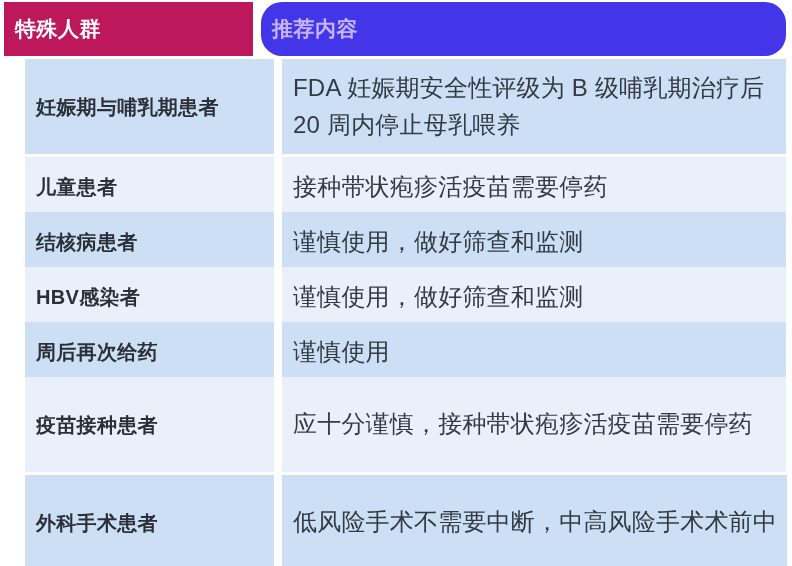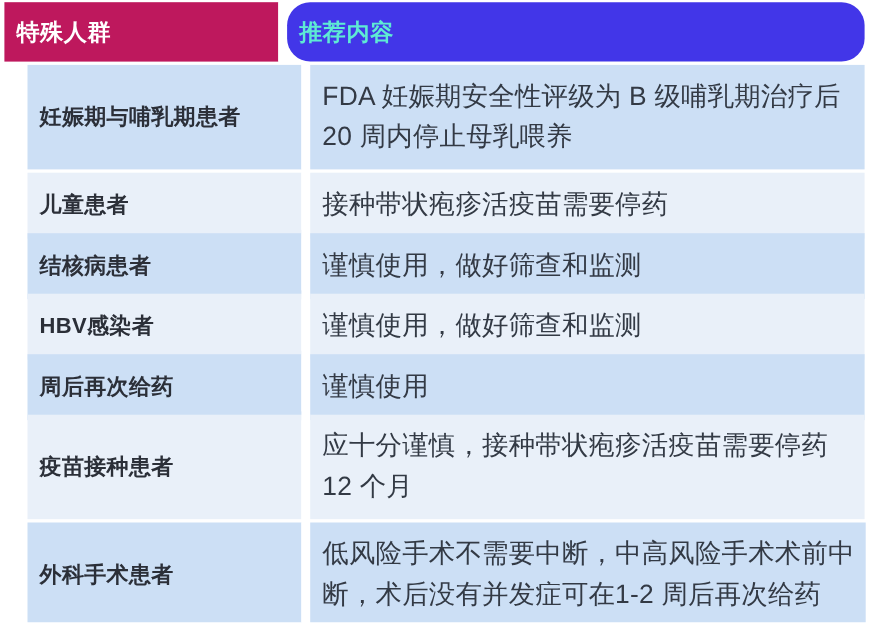--- a/index.html
+++ b/index.html
@@ -115,21 +115,21 @@
 <body>
 
 <div id="page" style="background: rgb(255, 255, 255);">
   <div class="table">
 
     <div class="thead">
       <div class="th col-a" style="background: #be185d; color: rgb(255, 255, 255);">
         <span>特殊人群</span>
       </div>
       <div class="th-gap"></div>
-      <div class="th col-b" style="background: rgb(66, 54, 232); color: #5eead4; border-radius: 21px;">
+      <div class="th col-b" style="background: rgb(66, 54, 232); color: #c4b5fd; border-radius: 21px;">
         <span>推荐内容</span>
       </div>
     </div>
 
     <div id="tbody">
         <div class="row shade-a h2">
           <div class="cell col-a" style="background: rgb(204, 223, 245); color: rgb(43, 47, 56);">
             <span class="line">妊娠期与哺乳期患者</span>
           </div>
           <div class="cell-gap"></div>
@@ -174,29 +174,27 @@
             <span class="line">谨慎使用</span>
           </div>
         </div>
         <div class="row shade-b h2">
           <div class="cell col-a" style="background: rgb(233, 240, 249); color: rgb(43, 47, 56);">
             <span class="line">疫苗接种患者</span>
           </div>
           <div class="cell-gap"></div>
           <div class="cell col-b" style="background: rgb(233, 240, 249); color: rgb(51, 58, 69);">
             <span class="line">应十分谨慎，接种带状疱疹活疫苗需要停药</span>
-            <span class="line">12 个月</span>
           </div>
         </div>
         <div class="row shade-a h2">
           <div class="cell col-a" style="background: rgb(204, 223, 245); color: rgb(43, 47, 56);">
             <span class="line">外科手术患者</span>
           </div>
           <div class="cell-gap"></div>
           <div class="cell col-b" style="background: rgb(204, 223, 245); color: rgb(51, 58, 69);">
             <span class="line">低风险手术不需要中断，中高风险手术术前中</span>
-            <span class="line">断，术后没有并发症可在1-2 周后再次给药</span>
           </div>
         </div>
       </div>
 
   </div>
 </div>
 
 </body></html>

